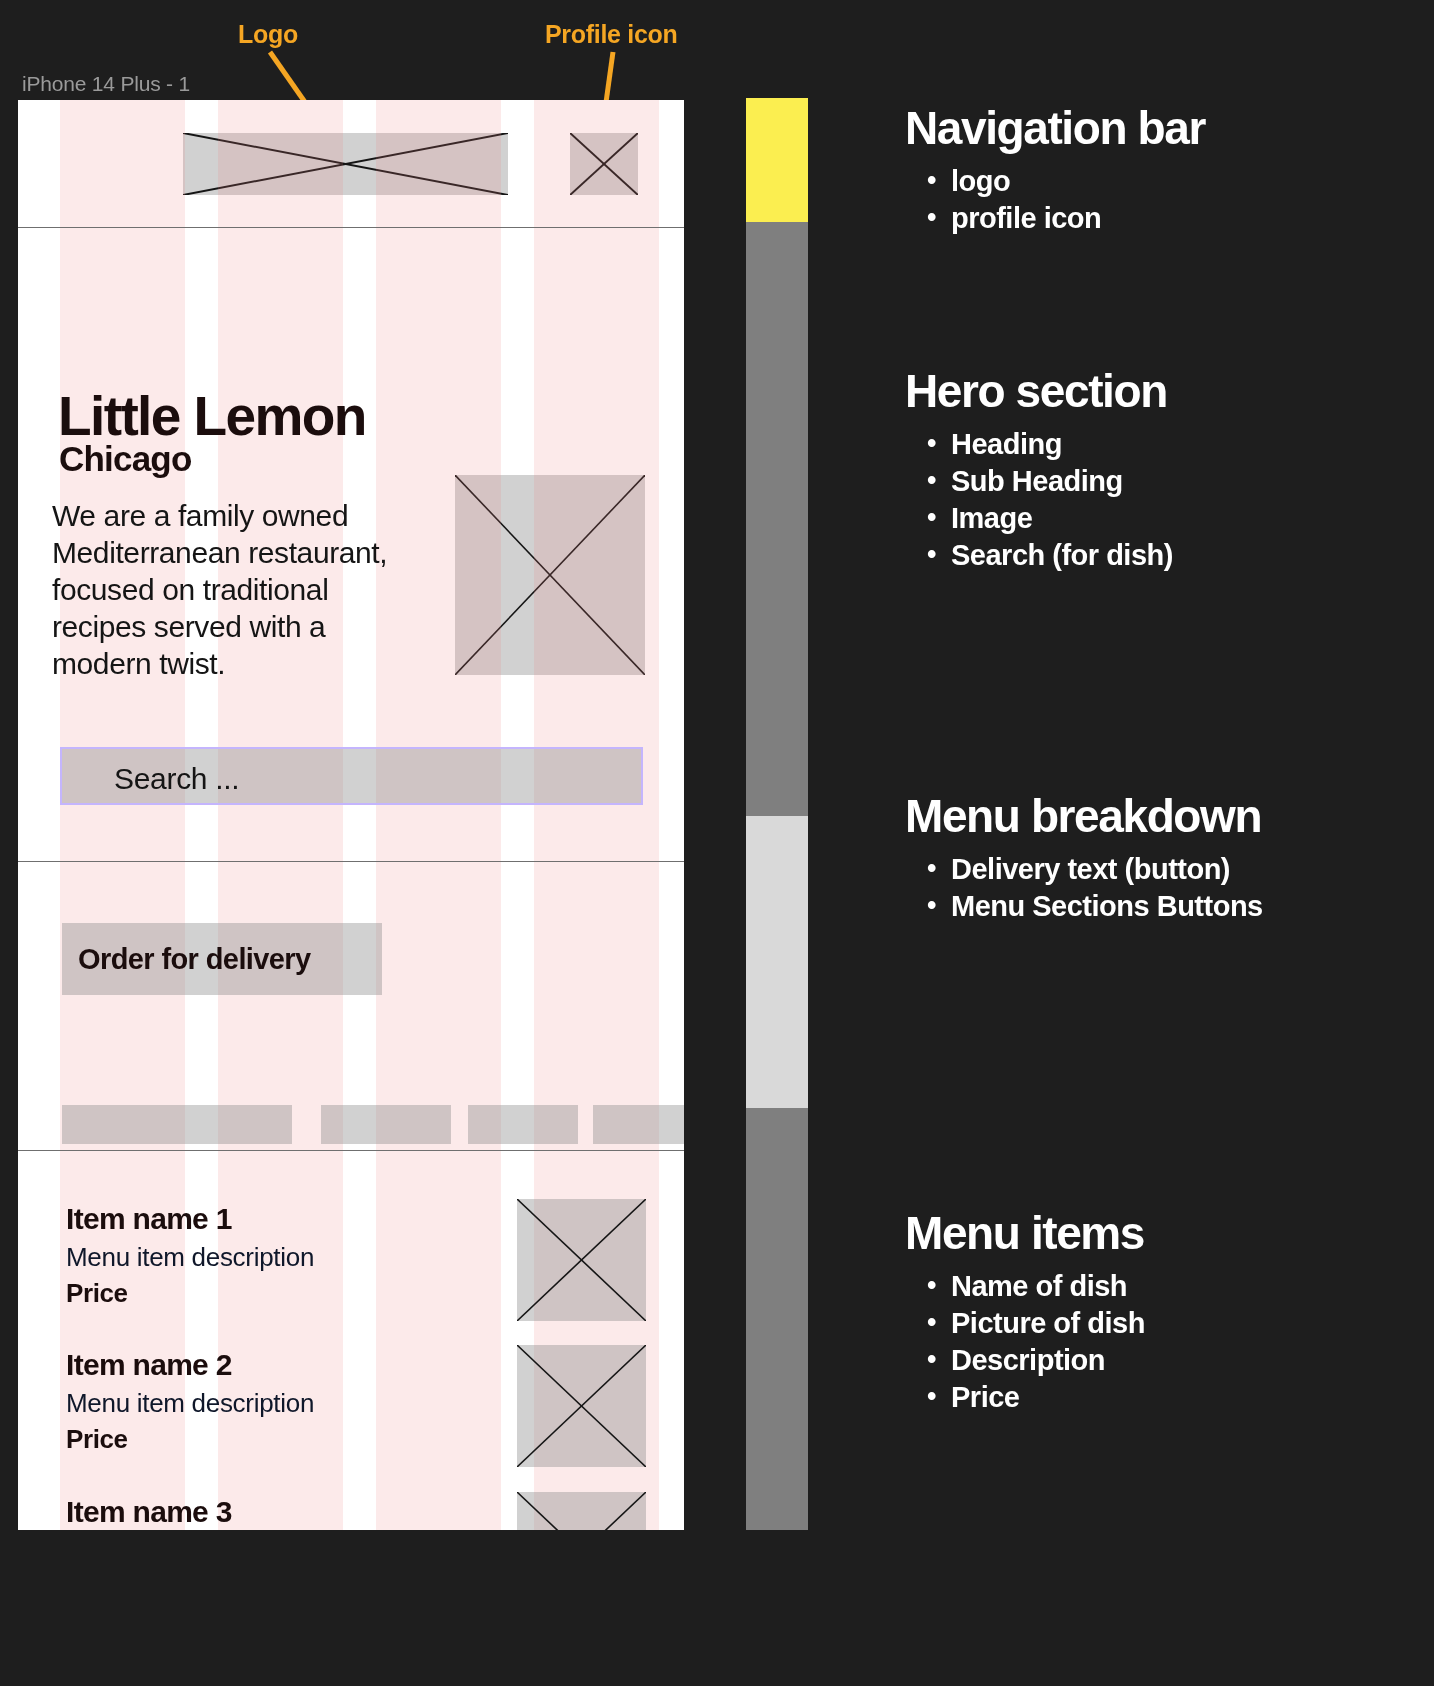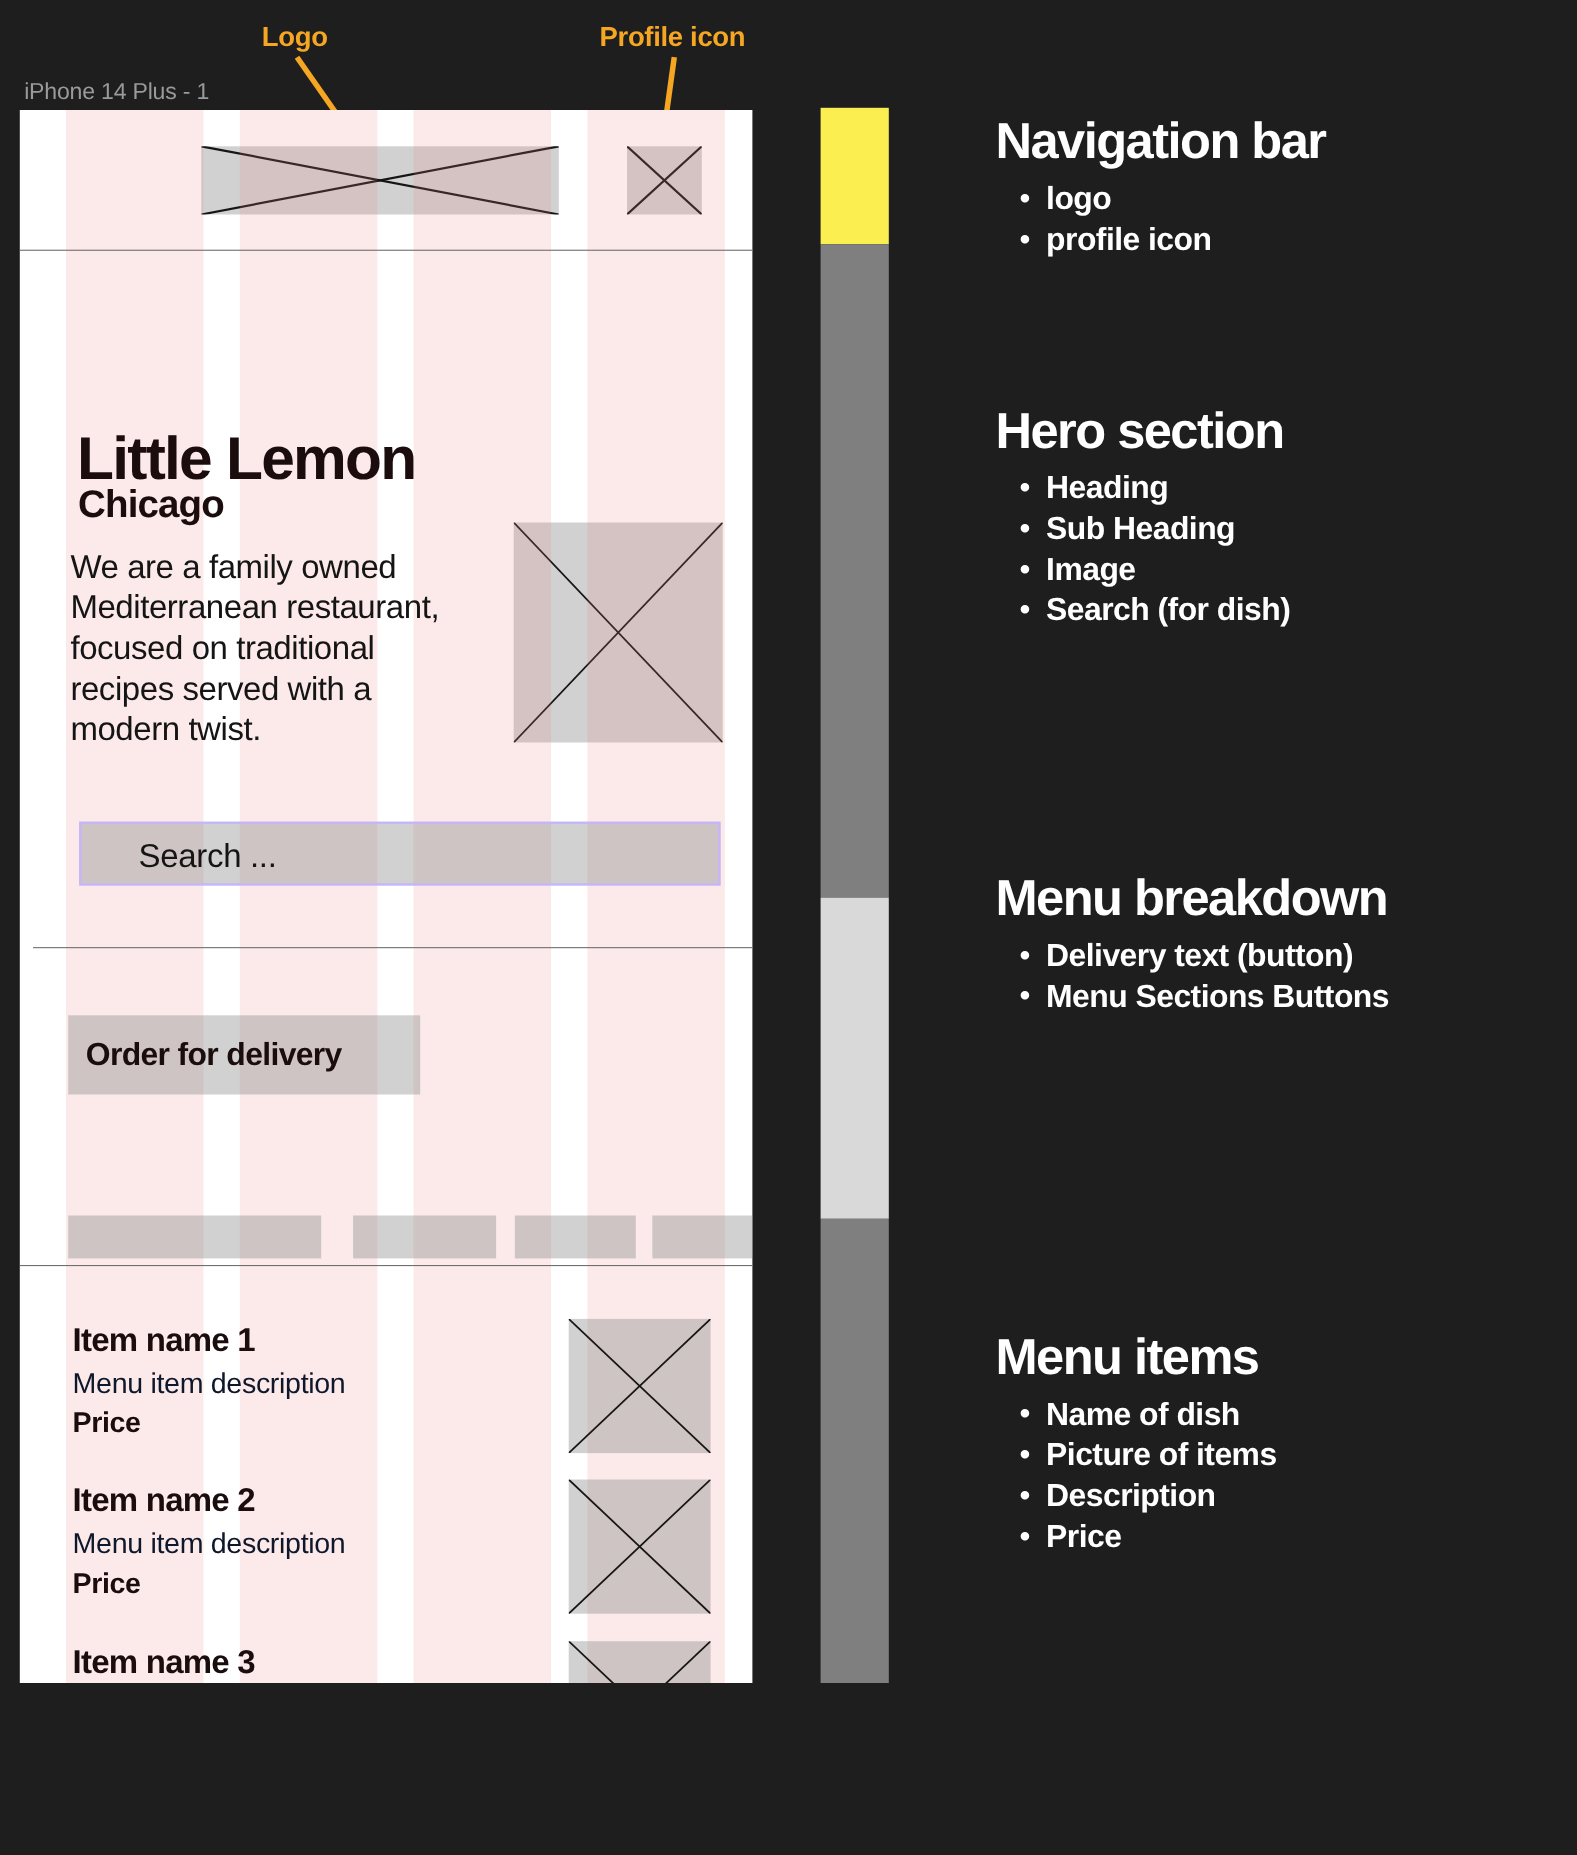--- a/index.html
+++ b/index.html
@@ -60,21 +60,21 @@
   .nav { position: absolute; left: 0; top: 0; width: 666px; height: 128px; }
   .ph-box {
     position: absolute;
     background: rgba(140,140,140,0.40);
     z-index: 2;
   }
   .ph-box svg { position: absolute; inset: 0; width: 100%; height: 100%; }
   .ph-box svg line { stroke: #151515; stroke-width: 2; }
 
   
-  .hero { position: absolute; left: 12px; top: 129px; width: 666px; height: 633px; }
+  .hero { position: absolute; left: 0; top: 129px; width: 666px; height: 633px; }
   .hero-title {
     position: absolute; left: 40px; top: 155px;
     font-size: 55px; font-weight: bold; color: #1b0d0d;
     letter-spacing: -1.6px; white-space: nowrap; z-index: 5;
   }
   .hero-sub {
     position: absolute; left: 41px; top: 210px;
     font-size: 35px; font-weight: bold; color: #1b0d0d;
     letter-spacing: -0.8px; white-space: nowrap; z-index: 5;
   }
@@ -310,19 +310,19 @@
     <ul>
       <li>Delivery text (button)</li>
       <li>Menu Sections Buttons</li>
     </ul>
   </div>
 
   <div class="note" style="left:905px; top:1205px;">
     <div class="note-title">Menu items</div>
     <ul>
       <li>Name of dish</li>
-      <li>Picture of items</li>
+      <li>Picture of dish</li>
       <li>Description</li>
       <li>Price</li>
     </ul>
   </div>
 
 </div>
 
 </body></html>

